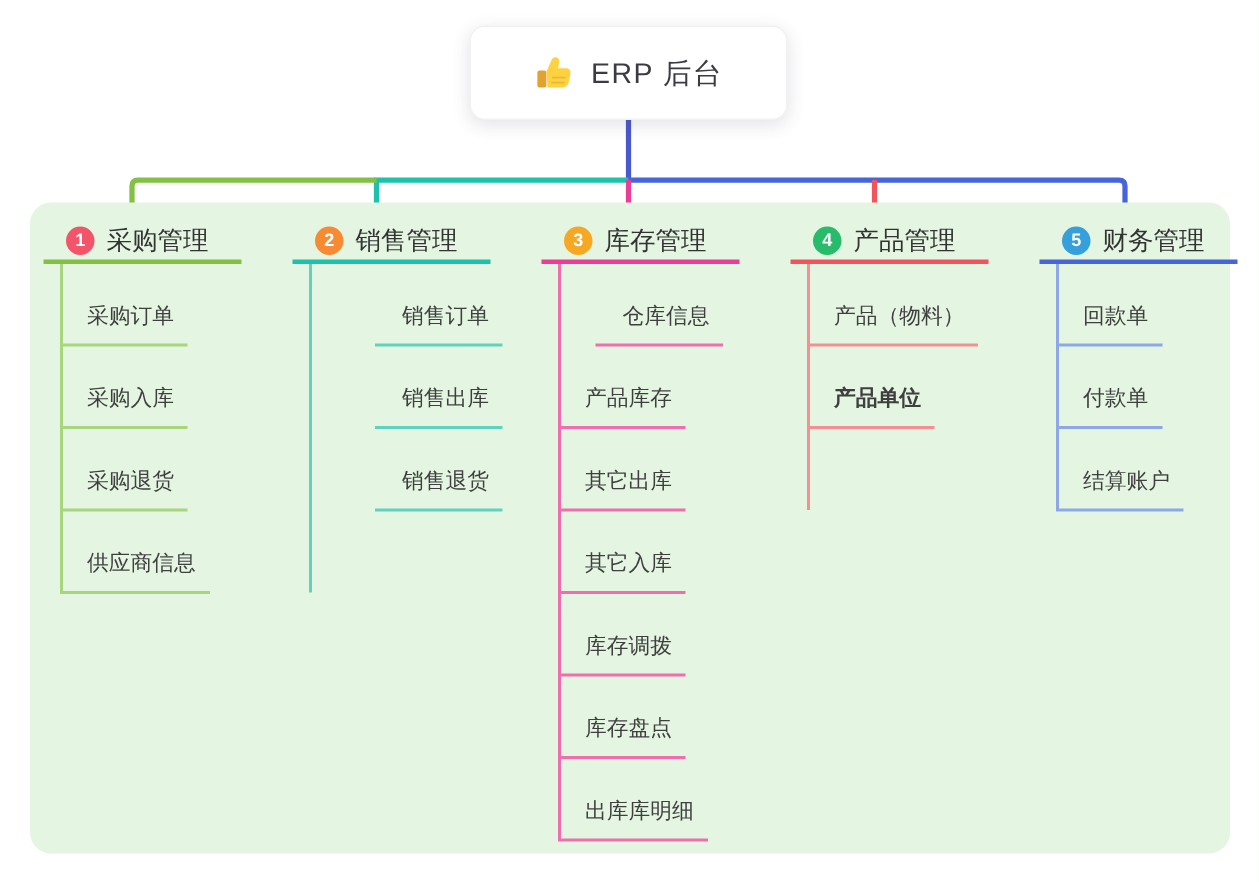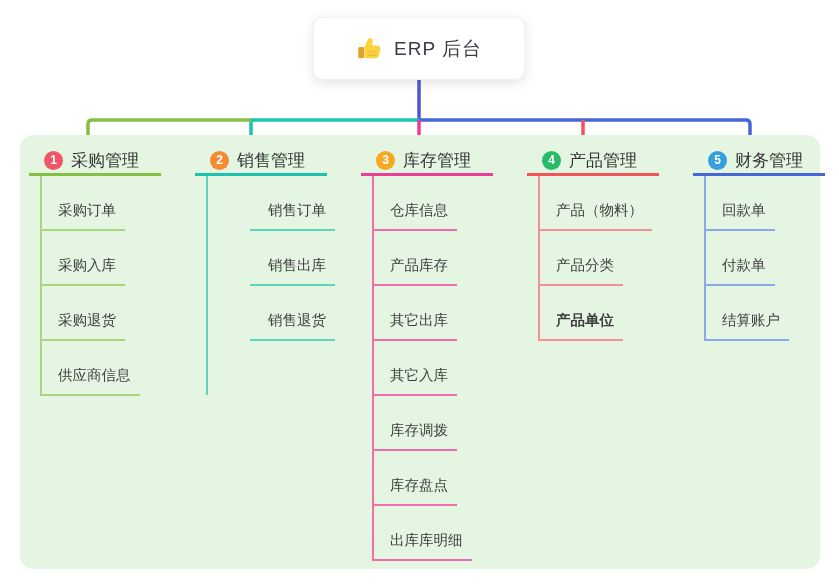--- a/index.html
+++ b/index.html
@@ -103,21 +103,21 @@
           <span class="child-label" style="border-bottom-color: rgb(95, 211, 192);">销售退货</span>
         </div>
       </div>
       <div class="branch-header" style="left: 341px; top: 12px; border-bottom-color: rgb(233, 61, 150);">
         <span class="badge" style="background: rgb(247, 168, 35);">3</span>
         <span class="branch-title">库存管理</span>
       </div>
       <div class="children" style="left: 352px; top: 41px;">
         <div class="vline" style="background: rgb(240, 110, 176); height: 384px;"></div>
         <div class="child-row">
-          <span class="child-label" style="border-bottom-color: rgb(240, 110, 176);">仓库信息</span>
+          <span class="child-label" style="border-bottom-color: rgb(240, 110, 176); margin-left: 25px;">仓库信息</span>
         </div>
         <div class="child-row">
           <span class="child-label" style="border-bottom-color: rgb(240, 110, 176);">产品库存</span>
         </div>
         <div class="child-row">
           <span class="child-label" style="border-bottom-color: rgb(240, 110, 176);">其它出库</span>
         </div>
         <div class="child-row">
           <span class="child-label" style="border-bottom-color: rgb(240, 110, 176); text-align: right;">其它入库</span>
         </div>
@@ -134,23 +134,20 @@
       <div class="branch-header" style="left: 507px; top: 12px; border-bottom-color: rgb(242, 84, 91);">
         <span class="badge" style="background: rgb(39, 187, 106);">4</span>
         <span class="branch-title">产品管理</span>
       </div>
       <div class="children" style="left: 518px; top: 41px;">
         <div class="vline" style="background: rgb(245, 143, 148); height: 164px;"></div>
         <div class="child-row">
           <span class="child-label" style="border-bottom-color: rgb(245, 143, 148);">产品（物料）</span>
         </div>
         <div class="child-row">
-          <span class="child-label" style="border-bottom-color: rgb(245, 143, 148);">产品分类</span>
-        </div>
-        <div class="child-row">
           <span class="child-label" style="border-bottom-color: rgb(245, 143, 148); font-weight: bold;">产品单位</span>
         </div>
       </div>
       <div class="branch-header" style="left: 673px; top: 12px; border-bottom-color: rgb(69, 101, 216);">
         <span class="badge" style="background: rgb(53, 160, 220);">5</span>
         <span class="branch-title">财务管理</span>
       </div>
       <div class="children" style="left: 684px; top: 41px;">
         <div class="vline" style="background: rgb(141, 168, 232); height: 164px;"></div>
         <div class="child-row">

